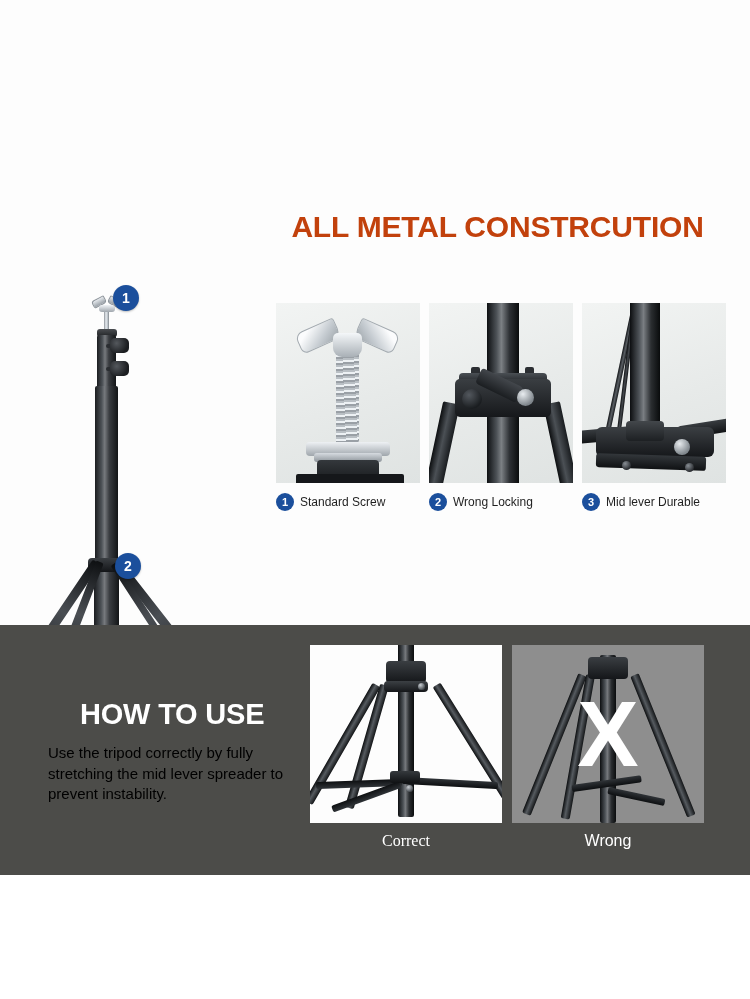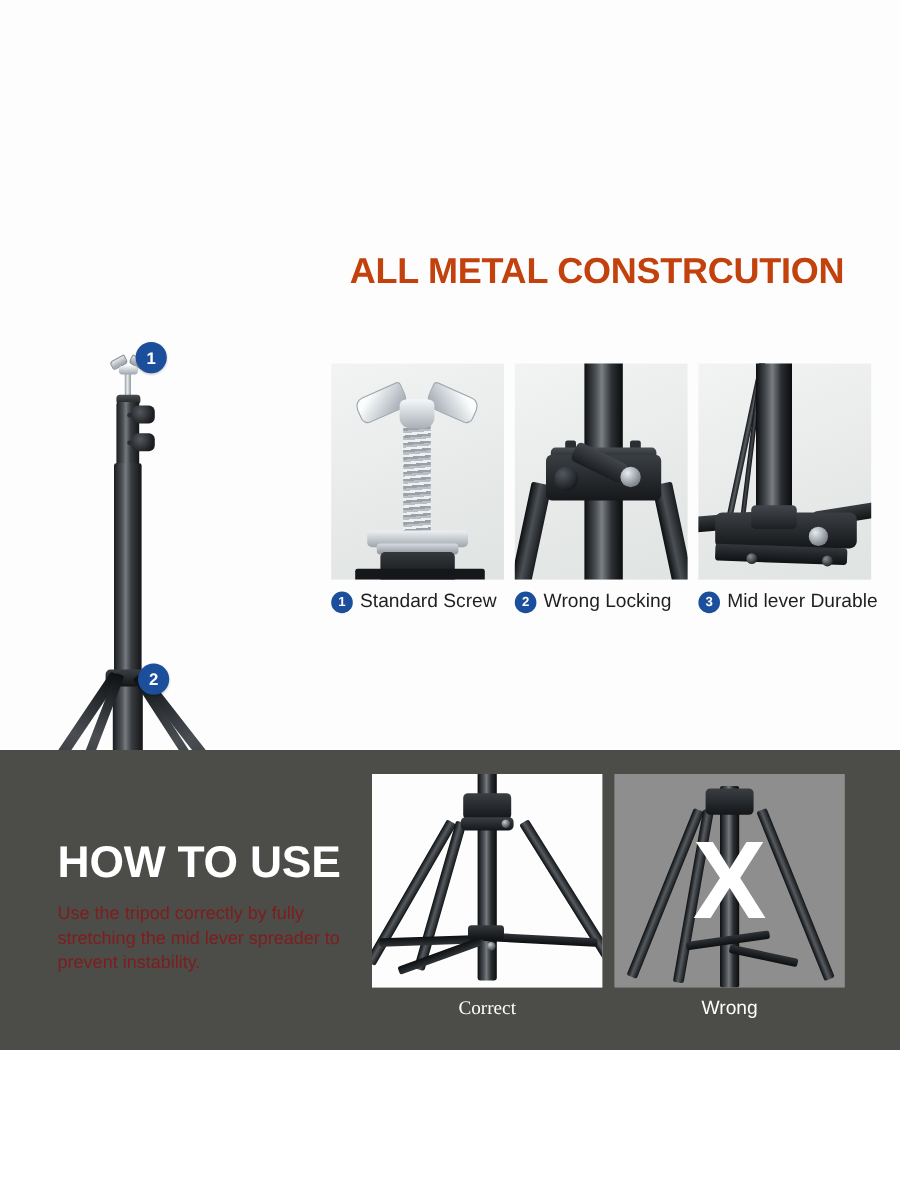--- a/index.html
+++ b/index.html
@@ -131,21 +131,21 @@
     overflow: hidden;
   }
   .feature-caption {
     margin-top: 10px; display: flex; align-items: center; gap: 6px;
   }
   .cap-badge {
     width: 18px; height: 18px; border-radius: 50%; background: #1b4f9c;
     color: #fff; font-size: 11px; font-weight: bold;
     display: flex; align-items: center; justify-content: center; flex: 0 0 18px;
   }
-  .cap-text { font-size: 16px; color: #1f1f1f; white-space: nowrap; }
+  .cap-text { font-size: 12px; color: #1f1f1f; white-space: nowrap; }
 
   
   .t1-stem {
     position: absolute; left: 60px; top: 38px; width: 23px; height: 104px;
     background: repeating-linear-gradient(175deg,#b9bfc4 0 2px,#edf1f4 2px 4px,#9aa0a6 4px 6px);
     border-radius: 2px;
   }
   .t1-body {
     position: absolute; left: 57px; top: 30px; width: 29px; height: 24px;
     background: linear-gradient(180deg,#f4f7f9,#a9b0b6);
@@ -275,24 +275,24 @@
     transform: rotate(2deg);
   }
 
   
   #howto-section {
     position: absolute; left: 0; top: 625px; width: 750px; height: 250px;
     background: #4c4c49;
   }
   #howto-text { position: absolute; left: 48px; top: 73px; width: 250px; }
   #howto-title {
-    font-size: 37px; font-weight: bold; color: #ffffff; letter-spacing: -0.2px;
+    font-size: 29px; font-weight: bold; color: #ffffff; letter-spacing: -0.2px; margin-left: 32px;
   }
   #howto-desc {
-    margin-top: 12px; font-size: 15px; line-height: 1.38; color: #7f1d1d;
+    margin-top: 12px; font-size: 15px; line-height: 1.38; color: #000000;
   }
 
   .usecase { position: absolute; width: 192px; }
   #usecase-correct { left: 310px; top: 645px; font-family: Liberation Serif, serif; }
   #usecase-wrong  { left: 512px; top: 645px; }
   .usecase-img {
     position: relative; width: 192px; height: 178px; overflow: hidden;
   }
   .usecase-img.correct { background: #fdfdfd; }
   .usecase-img.wrong   { background: #8e8e8e; }

